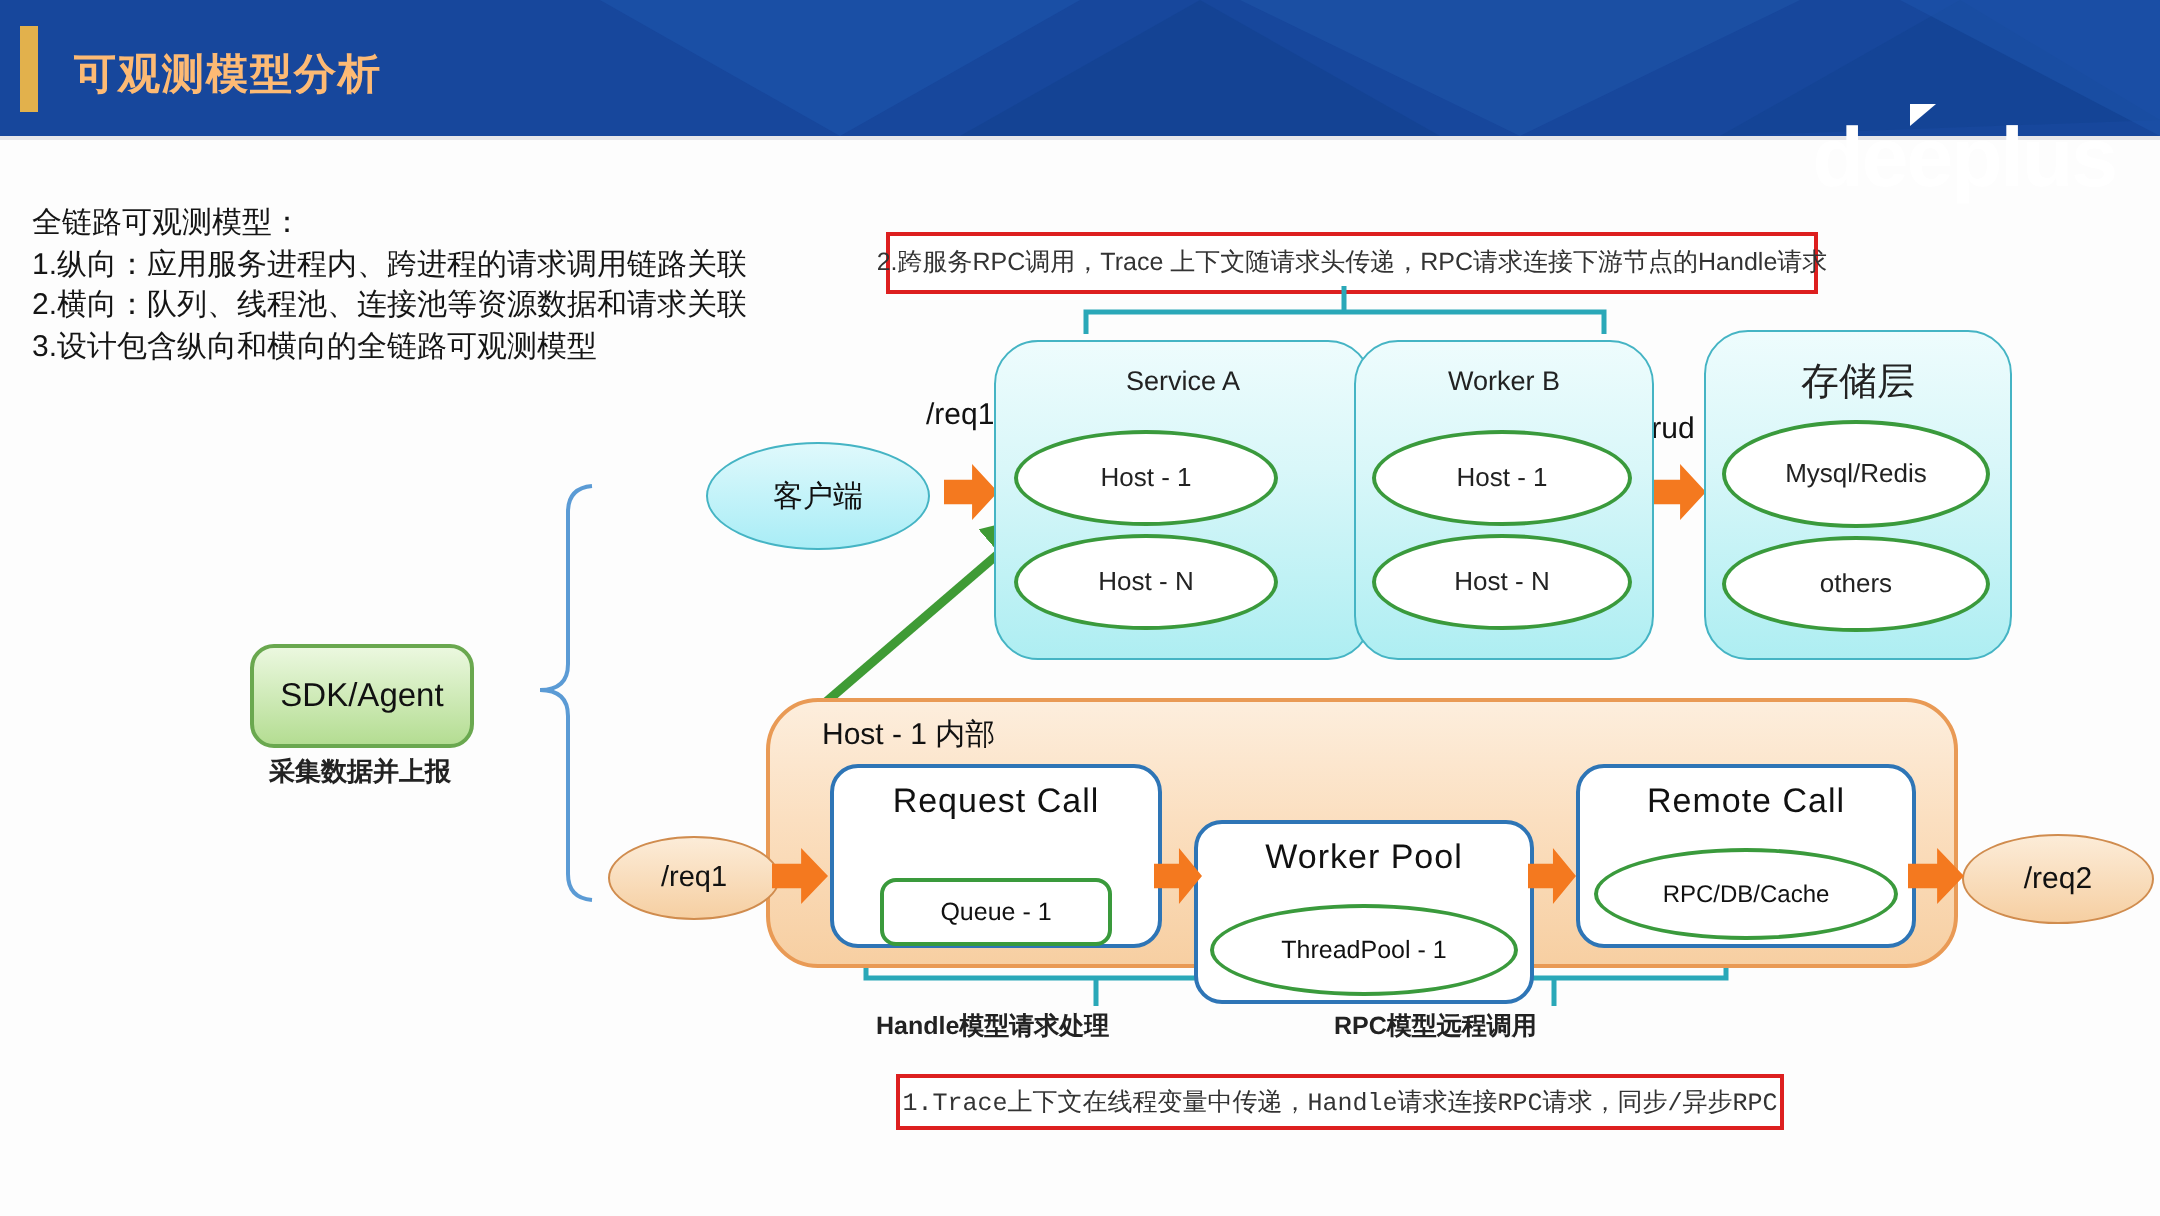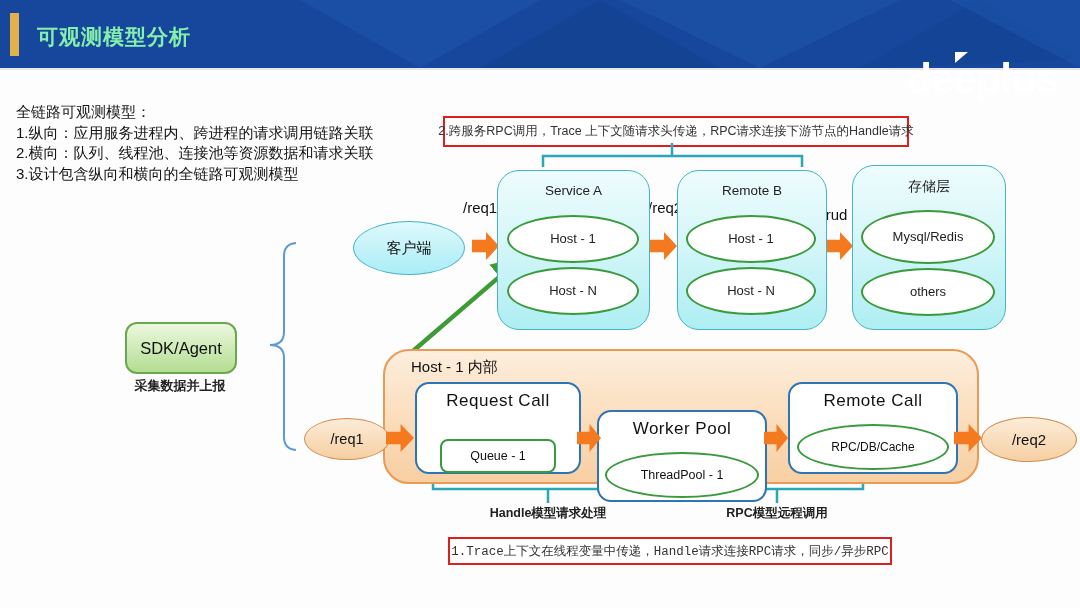--- a/index.html
+++ b/index.html
@@ -2,21 +2,21 @@
 <html><head>
 <meta charset="utf-8">
 <style>
   html,body{margin:0;padding:0;background:#ffffff;}
   .stage{position:relative;width:1080px;height:608px;background:#fdfdfd;overflow:hidden;
          font-family:"Liberation Sans","DejaVu Sans",sans-serif;color:#111;}
   
   .hdr{position:absolute;left:0;top:0;width:1080px;height:68px;background:#17479c;border-bottom:2px solid #e7e7ea;}
   .hdr svg{position:absolute;left:0;top:0;}
   .hdr-accent{position:absolute;left:10px;top:13px;width:9px;height:43px;background:#e2b14c;}
-  .hdr-title{position:absolute;left:37px;top:23px;font-size:21px;font-weight:bold;color:#86efac;letter-spacing:1px;}
+  .hdr-title{position:absolute;left:37px;top:23px;font-size:21px;font-weight:bold;color:#fdba74;letter-spacing:1px;}
   .logo{position:absolute;right:22px;top:10px;font-size:42px;font-weight:bold;color:#ffffff;letter-spacing:-1px;margin-top:45px;}
   .logo-tail{position:absolute;right:112px;top:52px;width:0;height:0;border-left:13px solid #ffffff;border-bottom:11px solid transparent;}
   
   .intro{position:absolute;left:16px;top:102px;width:430px;font-size:15px;line-height:20.5px;color:#151515;}
   
   .note{position:absolute;background:#ffffff;border:2px solid #dd1f1f;display:flex;align-items:center;justify-content:center;
         font-size:12.5px;color:#333;white-space:nowrap;}
   .note-top{left:443px;top:116px;width:462px;height:27px;}
   .note-bottom{left:448px;top:537px;width:440px;height:24px;font-family:Liberation Mono, monospace;}
   
@@ -42,21 +42,21 @@
   .hostbox-title{position:absolute;left:26px;top:7px;font-size:15px;color:#111;}
   .stagebox{position:absolute;top:382px;height:88px;background:#ffffff;border:2.5px solid #2e75b6;border-radius:14px;}
   .stagebox .stitle{position:absolute;left:0;right:0;top:7px;text-align:center;font-size:17px;color:#111;letter-spacing:0.5px;}
   .qrect{position:absolute;left:50%;transform:translateX(-50%);top:55px;width:112px;height:30px;border:2px solid #3a9a3c;border-radius:8px;
        background:#fff;display:flex;align-items:center;justify-content:center;font-size:12.5px;}
   .sellipse{position:absolute;left:50%;transform:translateX(-50%);top:40px;height:42px;border:2.5px solid #3a9a3c;border-radius:50%;
        background:#fff;display:flex;align-items:center;justify-content:center;font-size:12.5px;}
   .io-ellipse{position:absolute;border:1.5px solid #d08c4e;border-radius:50%;
        background:linear-gradient(180deg,#fcecd8,#f6cfa2);display:flex;align-items:center;justify-content:center;font-size:14.5px;}
   
-  .brace-label{position:absolute;width:220px;text-align:center;font-size:12.5px;font-weight:bold;color:#222;top:505px;}
+  .brace-label{position:absolute;width:220px;text-align:left;font-size:12.5px;font-weight:bold;color:#222;top:505px;}
   .overlay{position:absolute;left:0;top:0;pointer-events:none;}
 </style>
 </head>
 <body>
 
 <div class="stage">
 
   <div class="hdr">
     <svg width="1080" height="68">
       <polygon points="300,0 420,68 540,0" fill="#1d55ad" opacity="0.55"></polygon>
@@ -100,34 +100,34 @@
 
   <div class="client">客户端</div>
 
   <div class="edge-label" style="left:463px;top:199px;">/req1</div>
   <div class="edge-label" style="left:648px;top:199px;">/req2</div>
   <div class="edge-label" style="left:814px;top:206px;">/crud</div>
   <div class="blockarrow" style="left:472px;top:232px;width:27px;height:28px;"></div>
   <div class="blockarrow" style="left:650px;top:232px;width:27px;height:28px;"></div>
   <div class="blockarrow" style="left:826px;top:232px;width:27px;height:28px;"></div>
 
-  <div class="svc" style="left:497px;top:170px;width:151px;height:158px;">
+  <div class="svc" style="left:497px;top:170px;width:151px;height:158px;padding-left:36px;">
     <div class="svc-title">Service A</div>
     <div class="node-ellipse" style="left:9px;top:44px;width:128px;height:44px;">Host - 1</div>
     <div class="node-ellipse" style="left:9px;top:96px;width:128px;height:44px;">Host - N</div>
   </div>
 
   <div class="svc" style="left:677px;top:170px;width:148px;height:158px;">
-    <div class="svc-title">Remote B</div>
+    <div class="svc-title">Worker B</div>
     <div class="node-ellipse" style="left:8px;top:44px;width:126px;height:44px;">Host - 1</div>
     <div class="node-ellipse" style="left:8px;top:96px;width:126px;height:44px;">Host - N</div>
   </div>
 
   <div class="svc" style="left:852px;top:165px;width:152px;height:163px;">
-    <div class="svc-title" style="font-size:14px;">存储层</div>
+    <div class="svc-title" style="font-size:19px;">存储层</div>
     <div class="node-ellipse" style="left:8px;top:44px;width:130px;height:50px;">
       <span class="wrapword">Mysql/Redis</span>
     </div>
     <div class="node-ellipse" style="left:8px;top:102px;width:130px;height:44px;">others</div>
   </div>
 
   <div class="sdk">SDK/Agent</div>
   <div class="sdk-cap">采集数据并上报</div>
 
   <div class="hostbox">

